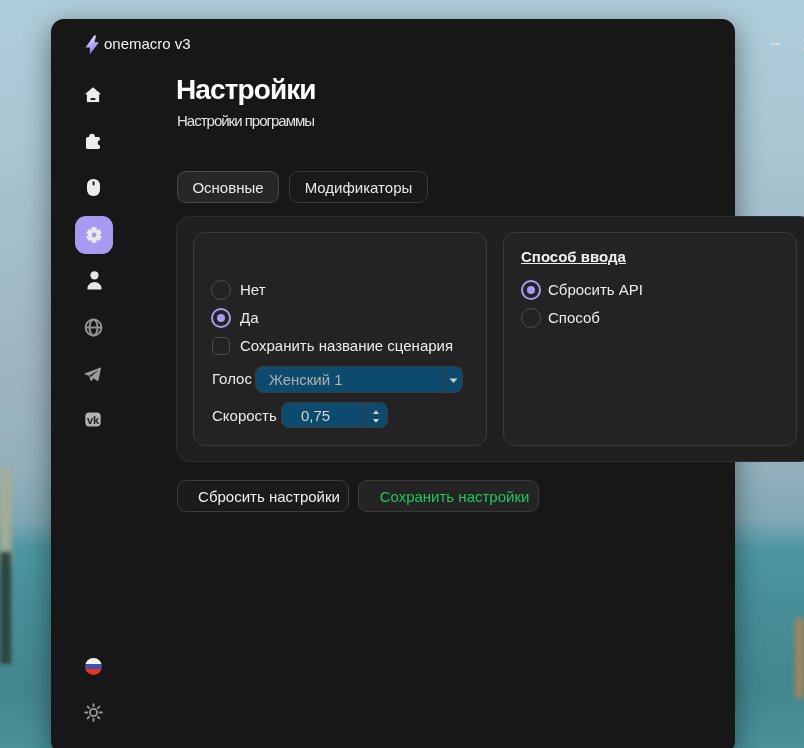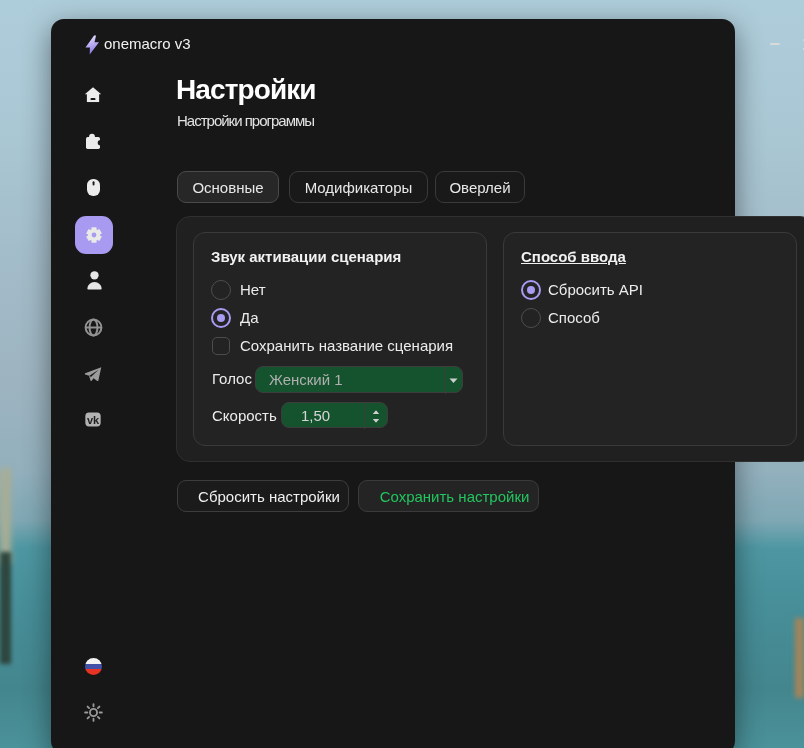--- a/index.html
+++ b/index.html
@@ -32,21 +32,21 @@
   .panel { position:absolute; left:125px; top:197px; width:638px; height:246px;
            background:#202020; border:1px solid #2f2f2f; border-radius:14px; }
   .card { position:absolute; top:213px; width:294px; height:214px;
           background:#232323; border:1px solid #3a3a3a; border-radius:12px; }
   .cardtitle { position:absolute; font-size:15px; font-weight:bold; color:#f2f2f2; }
   .radio { position:absolute; width:20px; height:20px; border-radius:50%; border:1px solid #4d4d4d; }
   .radio.checked { border:2px solid #a99af2; }
   .radio.checked::after { content:""; position:absolute; left:50%; top:50%; width:8px; height:8px;
        margin:-4px 0 0 -4px; border-radius:50%; background:#a99af2; }
   .checkbox { position:absolute; width:18px; height:18px; border-radius:5px; border:1px solid #4d4d4d; }
-  .select { position:absolute; background:#14532d; border:1px solid #3d3d3d; border-radius:8px;
+  .select { position:absolute; background:#0c4a6e; border:1px solid #3d3d3d; border-radius:8px;
             color:#b0b0b0; font-size:15px; display:flex; align-items:center; }
   .btn { position:absolute; top:461px; height:32px; border-radius:9px; border:1px solid #3d3d3d;
          display:flex; align-items:center; justify-content:center; font-size:15px;padding-left:12px; }
 </style>
 </head>
 <body>
   <div class="blob" style="left:0;top:468px;width:11px;height:96px;background:#a8ad94;filter:blur(3px);"></div>
   <div class="blob" style="left:0;top:552px;width:11px;height:112px;background:#2e463e;filter:blur(2px);"></div>
   <div class="blob" style="right:0;top:618px;width:9px;height:80px;background:#a3845a;filter:blur(2.5px);"></div>
 
@@ -111,46 +111,44 @@
     <svg class="icn" style="left:33px;top:684px;" width="19" height="19" viewBox="0 0 24 24" fill="none" stroke="#9a9a9a" stroke-width="2.3" stroke-linecap="round">
       <circle cx="12" cy="12" r="4.5"></circle>
       <path d="M12 1.4 v2.8 M12 19.8 v2.8 M1.4 12 h2.8 M19.8 12 h2.8 M4.5 4.5 l2 2 M17.5 17.5 l2 2 M4.5 19.5 l2 -2 M17.5 6.5 l2 -2"></path>
     </svg>
 
     <h1 class="title">Настройки</h1>
     <div class="subtitle">Настройки программы</div>
 
     <div class="tab" style="left:238px;width:139px;">Модификаторы</div>
     <div class="tab active" style="left:126px;width:102px;">Основные</div>
-    <div class="tab" style="left:384px;width:90px;">Оверлей</div>
 
     <div class="panel"></div>
     <div class="card" style="left:142px;"></div>
     <div class="card" style="left:452px;"></div>
 
-    <div class="cardtitle" style="left:160px;top:229px;">Звук активации сценария</div>
     <div class="radio" style="left:160px;top:261px;"></div>
     <div class="lbl15" style="left:189px;top:261px;">Нет</div>
     <div class="radio checked" style="left:160px;top:289px;"></div>
     <div class="lbl15" style="left:189px;top:289px;">Да</div>
     <div class="checkbox" style="left:161px;top:318px;"></div>
     <div class="lbl15" style="left:189px;top:317px;">Сохранить название сценария</div>
 
     <div class="lbl15" style="left:161px;top:350px;">Голос</div>
     <div class="select" style="left:204px;top:347px;width:208px;height:27px;">
       <span style="padding-left:13px;">Женский 1</span>
       <div class="abs" style="right:16px;top:0;width:1px;height:27px;background:#3d3d3d;"></div>
       <svg class="abs" style="right:4px;top:11px;" width="9" height="6" viewBox="0 0 9 6">
         <path d="M0.5 0.5 L4.5 5 L8.5 0.5 Z" fill="#cfcfcf"></path>
       </svg>
     </div>
 
     <div class="lbl15" style="left:161px;top:387px;">Скорость</div>
     <div class="select" style="left:230px;top:383px;width:107px;height:26px;color:#d6d6d6;">
-      <span style="padding-left:19px;">1,50</span>
+      <span style="padding-left:19px;">0,75</span>
       <div class="abs" style="right:22px;top:0;width:1px;height:26px;background:#3d3d3d;"></div>
       <svg class="abs" style="right:7px;top:6px;" width="8" height="15" viewBox="0 0 8 15">
         <path d="M0.8 5 L4 1.2 L7.2 5 Z" fill="#d0d0d0"></path>
         <path d="M0.8 10 L4 13.8 L7.2 10 Z" fill="#d0d0d0"></path>
       </svg>
     </div>
 
     <div class="cardtitle" style="left:470px;top:229px;text-decoration:underline;">Способ ввода</div>
     <div class="radio checked" style="left:470px;top:261px;"></div>
     <div class="lbl15" style="left:497px;top:261px;">Сбросить API</div>

